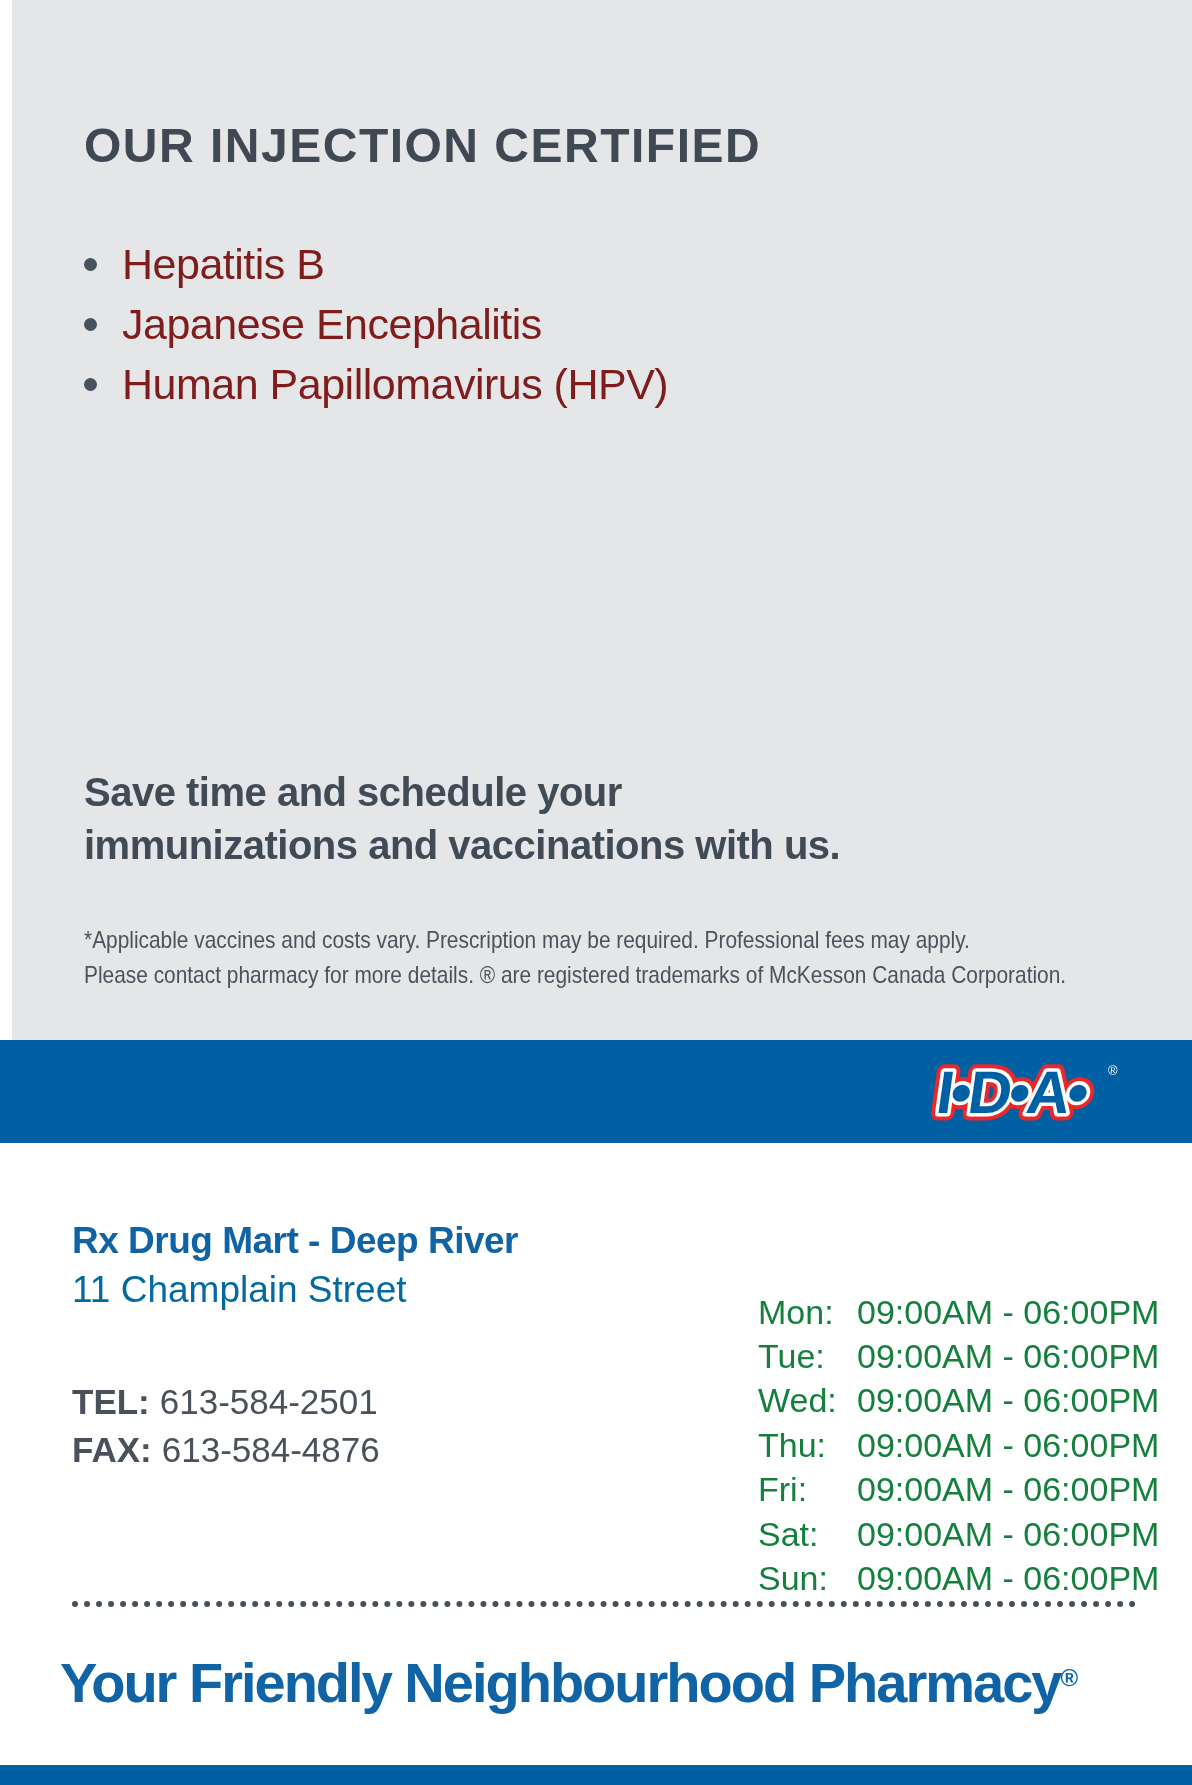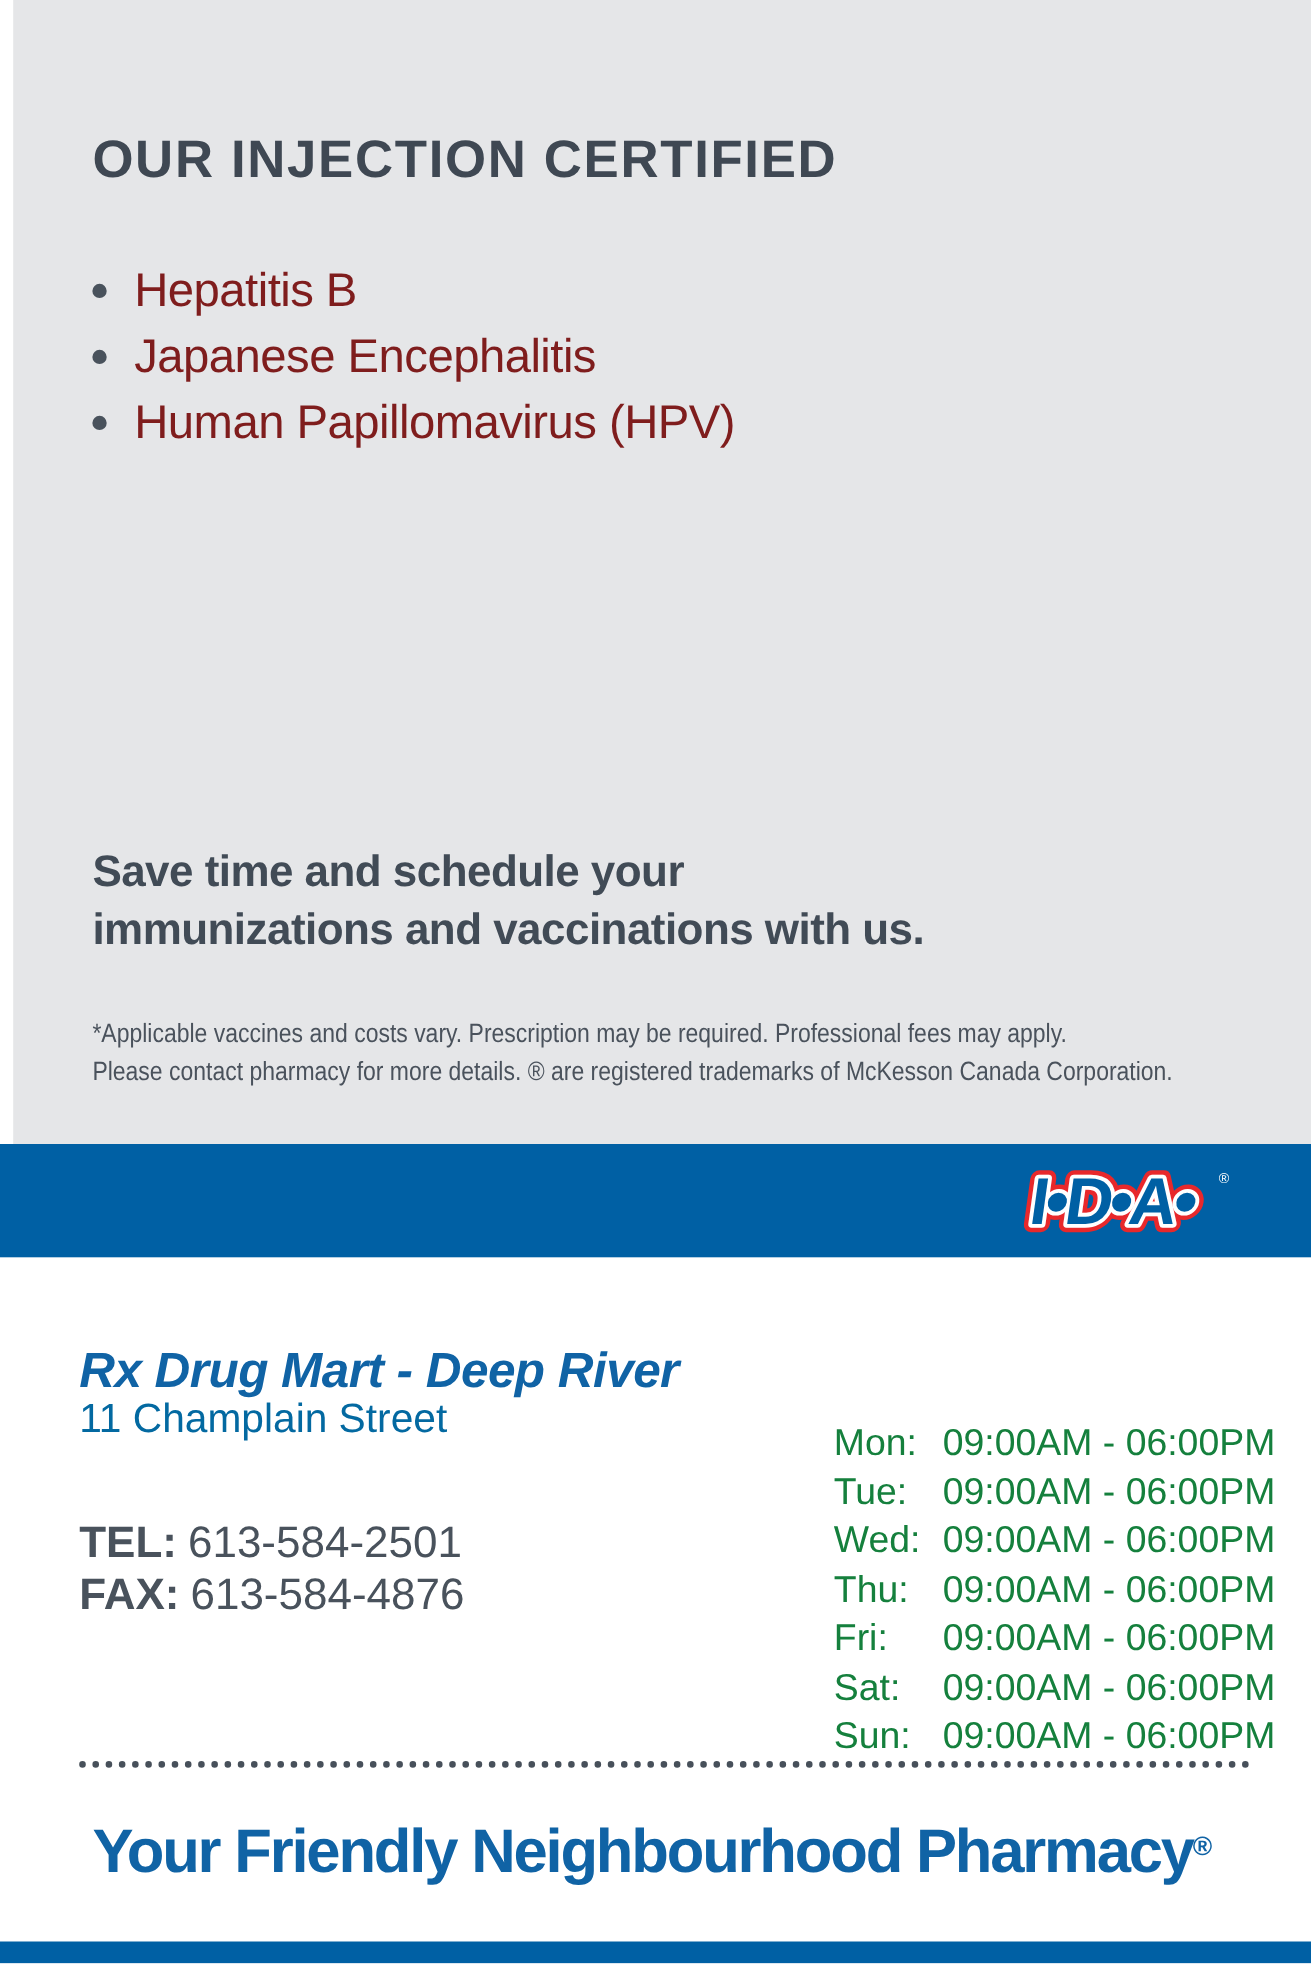--- a/index.html
+++ b/index.html
@@ -48,47 +48,47 @@
   .brand-bar{
     position:absolute;left:0;top:1040px;width:1192px;height:103px;
     background:#0060a4;
   }
   .ida-logo{
     position:absolute;right:70px;top:19px;width:202px;height:66px;
   }
   
   .store-name{
     position:absolute;left:72px;top:1220px;
-    font-size:45px;font-weight:bold;letter-spacing:-0.5px;color:#1063a5;font-style:italic;
+    font-size:37px;font-weight:bold;letter-spacing:-0.5px;color:#1063a5;
   }
   .store-address{
     position:absolute;left:72px;top:1268px;
     font-size:37px;line-height:44px;color:#0369a1;
   }
   .store-phones{
     position:absolute;left:72px;top:1378px;
-    font-size:40px;line-height:48px;color:#49525c;
+    font-size:35px;line-height:48px;color:#49525c;
   }
   .phone-label{font-weight:bold;margin-right:10px;}
   
   .hours{
     position:absolute;left:758px;top:1290px;
     font-size:34px;color:#15803d;
   }
   .hours-row{display:flex;height:44.4px;align-items:center;}
   .hours-day{width:99px;}
   .hours-time{white-space:nowrap;}
   
   .dotted-line{
     position:absolute;left:72px;top:1601px;width:1064px;height:0;
     border-top:6px dotted #47505a;
   }
   
   .slogan{
-    position:absolute;left:84px;top:1650px;
+    position:absolute;left:60px;top:1650px;
     font-size:56px;font-weight:bold;letter-spacing:-2px;color:#1063a5;
     white-space:nowrap;
   }
   .slogan sup{font-size:24px;vertical-align:0.65em;letter-spacing:0;}
   
   .footer-bar{
     position:absolute;left:0;bottom:0;width:1192px;height:20px;
     background:#0060a4;
   }
 </style>

